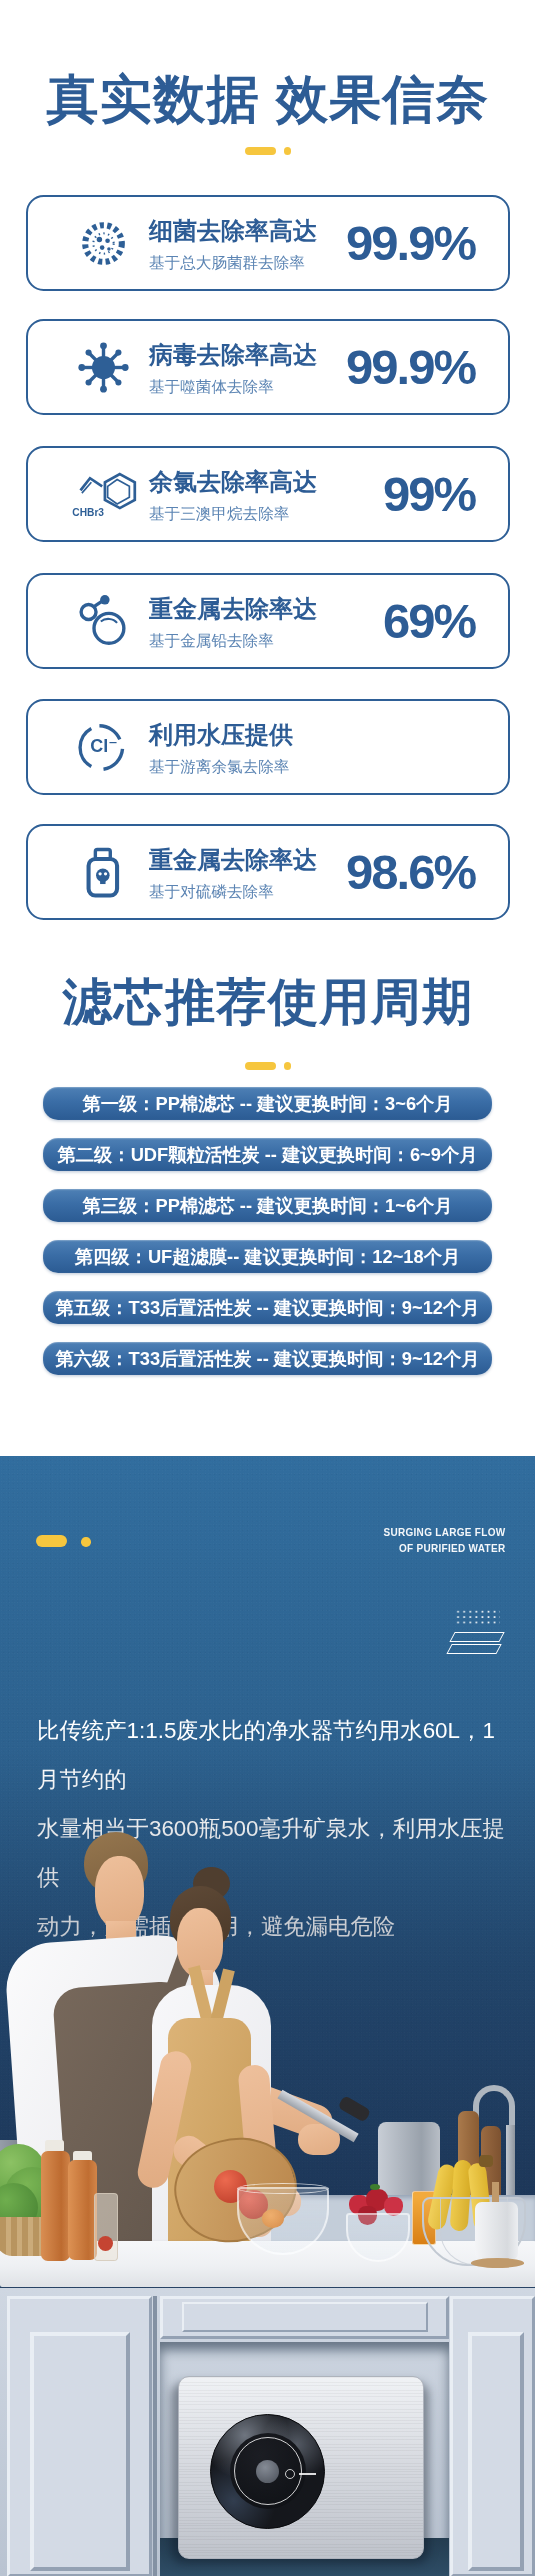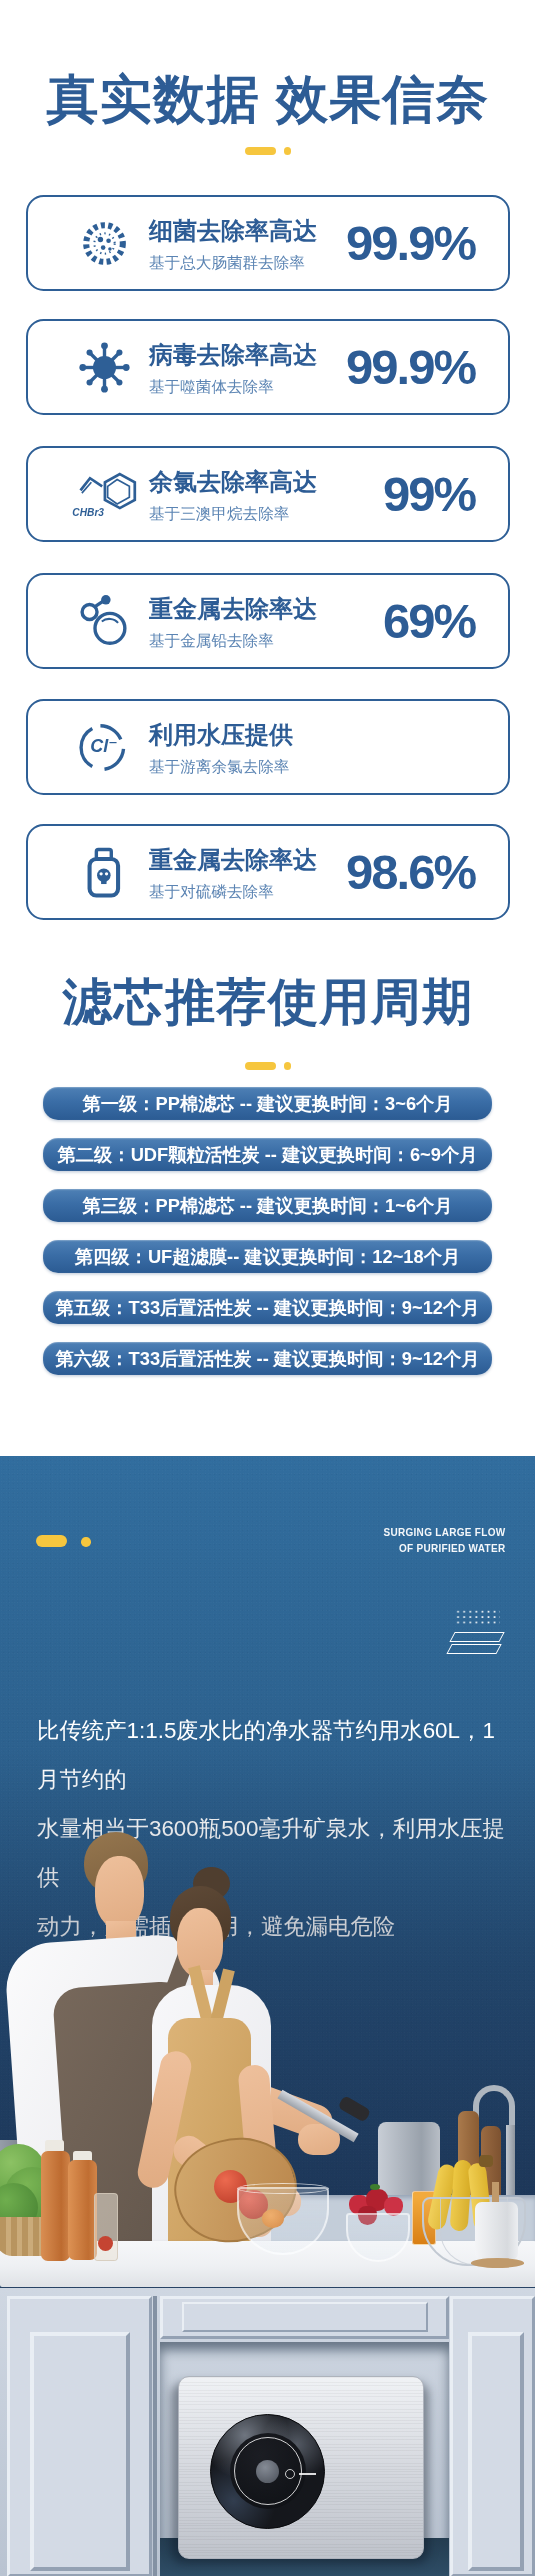--- a/index.html
+++ b/index.html
@@ -9,21 +9,21 @@
 
   
   .stats-title { left:0; width:536px; top:65px; text-align:center; font-size:52px; font-weight:900; color:#2d5c95; letter-spacing:1.4px; }
   .divider { display:flex; align-items:center; justify-content:center; gap:8.1px; left:0; width:536px; }
   .divider .dash { width:31px; height:8.1px; border-radius:4.7px; background:#f6c63e; }
   .divider .dot  { width:7.5px; height:7.5px; border-radius:50%; background:#f6c63e; }
   .div1 { top:147px; } .div2 { top:1062px; }
 
   .card { left:26px; width:484px; height:96px; border:2px solid #2e5f96; border-radius:17.6px; background:#ffffff; }
   .c1{top:195px} .c2{top:319px} .c3{top:446px} .c4{top:573px} .c5{top:699px} .c6{top:824px}
-  .card .icon-box { position:absolute; left:47px; top:50%; transform:translateY(-50%); width:58px; height:58px; display:flex; align-items:center; justify-content:flex-end;font-style:italic; }
+  .card .icon-box { position:absolute; left:47px; top:50%; transform:translateY(-50%); width:58px; height:58px; display:flex; align-items:center; justify-content:flex-start; }
   .card .c-title { position:absolute; left:121px; top:17.6px; font-size:24px; font-weight:800; color:#2d5c95; white-space:nowrap; }
   .card .c-sub   { position:absolute; left:121px; top:56px; font-size:15.6px; font-weight:400; color:#5b84b3; white-space:nowrap; }
   .card .c-val   { position:absolute; right:33px; top:50%; transform:translateY(-50%); font-size:49px; font-weight:800; letter-spacing:-2px; color:#2d5c95; }
   .icon-label { position:absolute; font-weight:800; color:#2e5f96; }
 
   
   .filters-title { left:0; width:536px; top:969px; text-align:center; font-size:50px; font-weight:900; color:#2d5c95; letter-spacing:1.4px; }
   .pill { left:43px; width:449px; height:33px; border-radius:15px; display:flex; align-items:center; justify-content:center;
           background:linear-gradient(180deg,#4e80b5 0%,#3a6da6 45%,#2b5b93 100%);
           box-shadow:0 1.4px 2.7px rgba(30,70,120,.25), inset 0 0.7px 1.4px rgba(255,255,255,.35);

